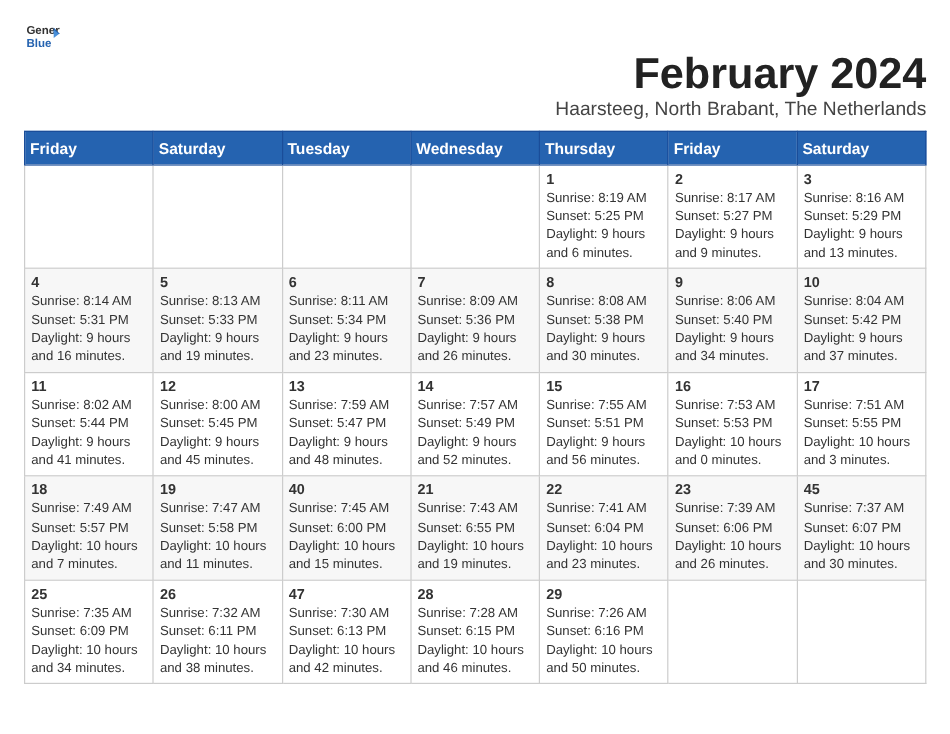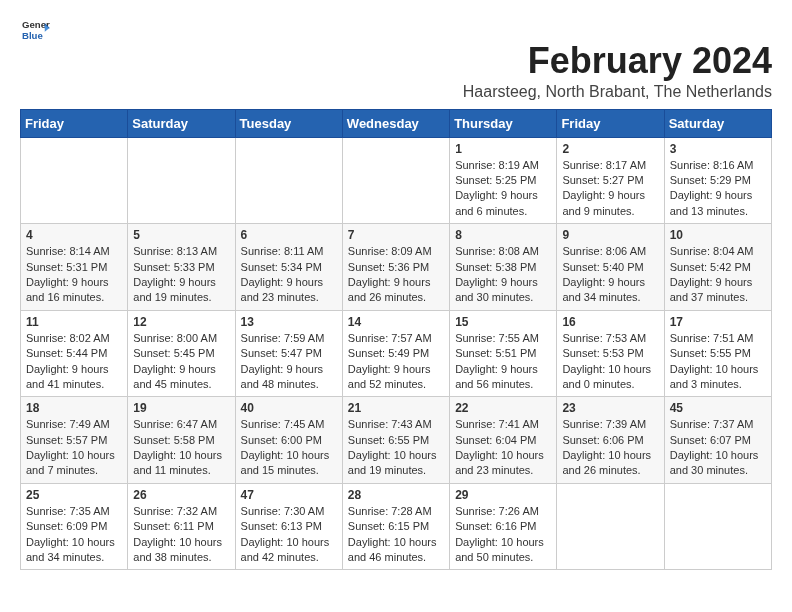--- a/index.html
+++ b/index.html
@@ -250,21 +250,21 @@
       <tr>
         <td>
           <span class="day-number">18</span>
           <div class="day-info">Sunrise: 7:49 AM
 Sunset: 5:57 PM
 Daylight: 10 hours
 and 7 minutes.</div>
         </td>
         <td>
           <span class="day-number">19</span>
-          <div class="day-info">Sunrise: 6:47 AM
+          <div class="day-info">Sunrise: 7:47 AM
 Sunset: 5:58 PM
 Daylight: 10 hours
 and 11 minutes.</div>
         </td>
         <td>
           <span class="day-number">40</span>
           <div class="day-info">Sunrise: 7:45 AM
 Sunset: 6:00 PM
 Daylight: 10 hours
 and 15 minutes.</div>

